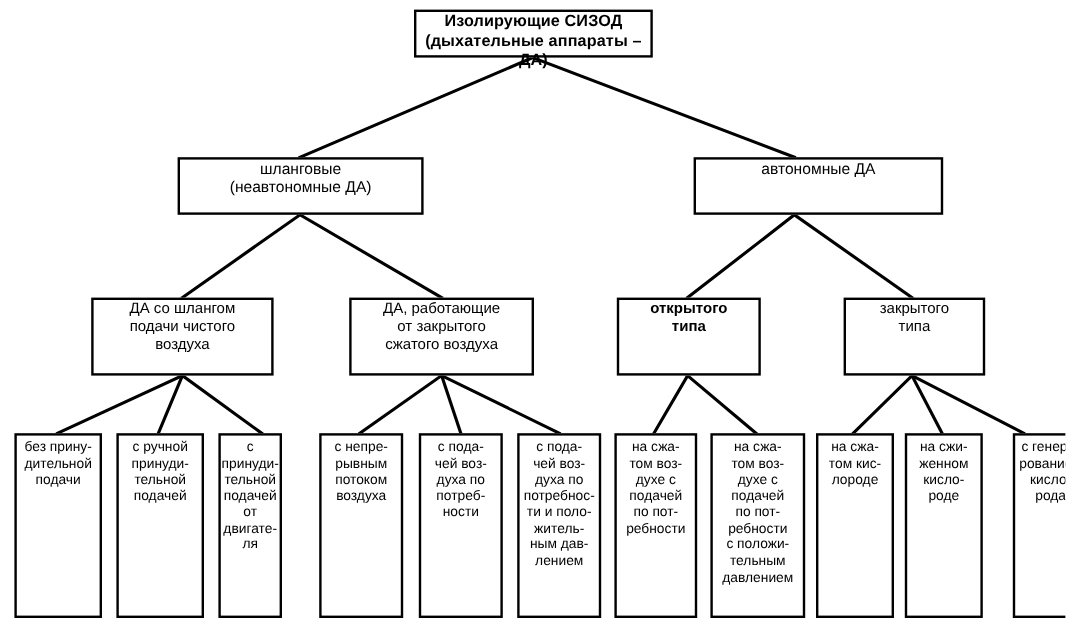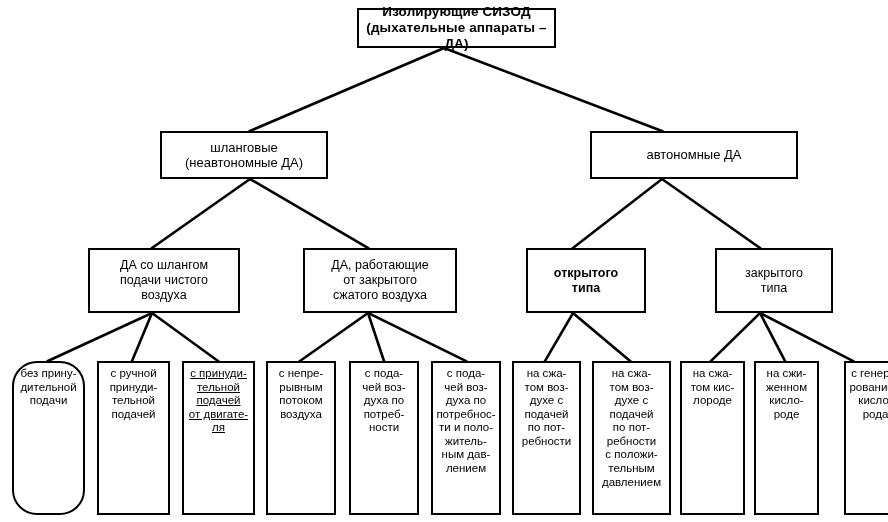--- a/index.html
+++ b/index.html
@@ -28,22 +28,21 @@
     border: 2.5px solid #000000;
     background: #ffffff;
     display: flex;
     align-items: flex-start;
     justify-content: center;
     text-align: center;
     color: #000000;
     z-index: 2;
   }
   .node.vcenter {
-    align-items: center;
-    margin-left: 12px;
+    align-items: flex-start;
   }
   .node .txt {
     display: block;
     width: 100%;
     white-space: pre-line;
     line-height: 1.18;
   }
   .lvl0 { font-size: 13.5px; font-weight: 600; letter-spacing: 0.1px; }
   .lvl1 { font-size: 13px; font-weight: 500; }
   .lvl2 { font-size: 12.5px; font-weight: 500; }
@@ -81,21 +80,21 @@
       <path d="M 760,313 L 785,361"></path>
       <path d="M 760,313 L 853,361"></path>
     </g>
   </svg>
 
   <div class="node vcenter lvl0" style="left:345px; top:8px; width:199px; height:40px;">
     <span class="txt">Изолирующие СИЗОД
 (дыхательные аппараты – ДА)</span>
   </div>
 
-  <div class="node vcenter lvl1" style="left:148px; top:131px; width:168px; height:48px;">
+  <div class="node vcenter lvl1" style="left:148px; top:131px; width:205px; height:48px;">
     <span class="txt">шланговые
 (неавтономные ДА)</span>
   </div>
   <div class="node vcenter lvl1" style="left:578px; top:131px; width:208px; height:48px;">
     <span class="txt">автономные ДА</span>
   </div>
 
   <div class="node vcenter lvl2" style="left:76px; top:248px; width:152px; height:65px;">
     <span class="txt">ДА со шлангом
 подачи чистого
@@ -108,32 +107,32 @@
   </div>
   <div class="node vcenter lvl2" style="left:514px; top:248px; width:120px; height:65px;font-weight:bold;">
     <span class="txt">открытого
 типа</span>
   </div>
   <div class="node vcenter lvl2" style="left:703px; top:248px; width:118px; height:65px;">
     <span class="txt">закрытого
 типа</span>
   </div>
 
-  <div class="node lvl3" style="left:12px; top:361px; width:73px; height:154px;border-radius:25px;">
+  <div class="node lvl3" style="left:12px; top:361px; width:73px; height:154px;">
     <span class="txt">без прину-
 дительной
 подачи</span>
   </div>
   <div class="node lvl3" style="left:97px; top:361px; width:73px; height:154px;">
     <span class="txt">с ручной
 принуди-
 тельной
 подачей</span>
   </div>
-  <div class="node lvl3" style="left:182px; top:361px; width:73px; height:154px;text-decoration:underline;">
+  <div class="node lvl3" style="left:182px; top:361px; width:53px; height:154px;">
     <span class="txt">с принуди-
 тельной
 подачей
 от двигате-
 ля</span>
   </div>
   <div class="node lvl3" style="left:266px; top:361px; width:70px; height:154px;">
     <span class="txt">с непре-
 рывным
 потоком

